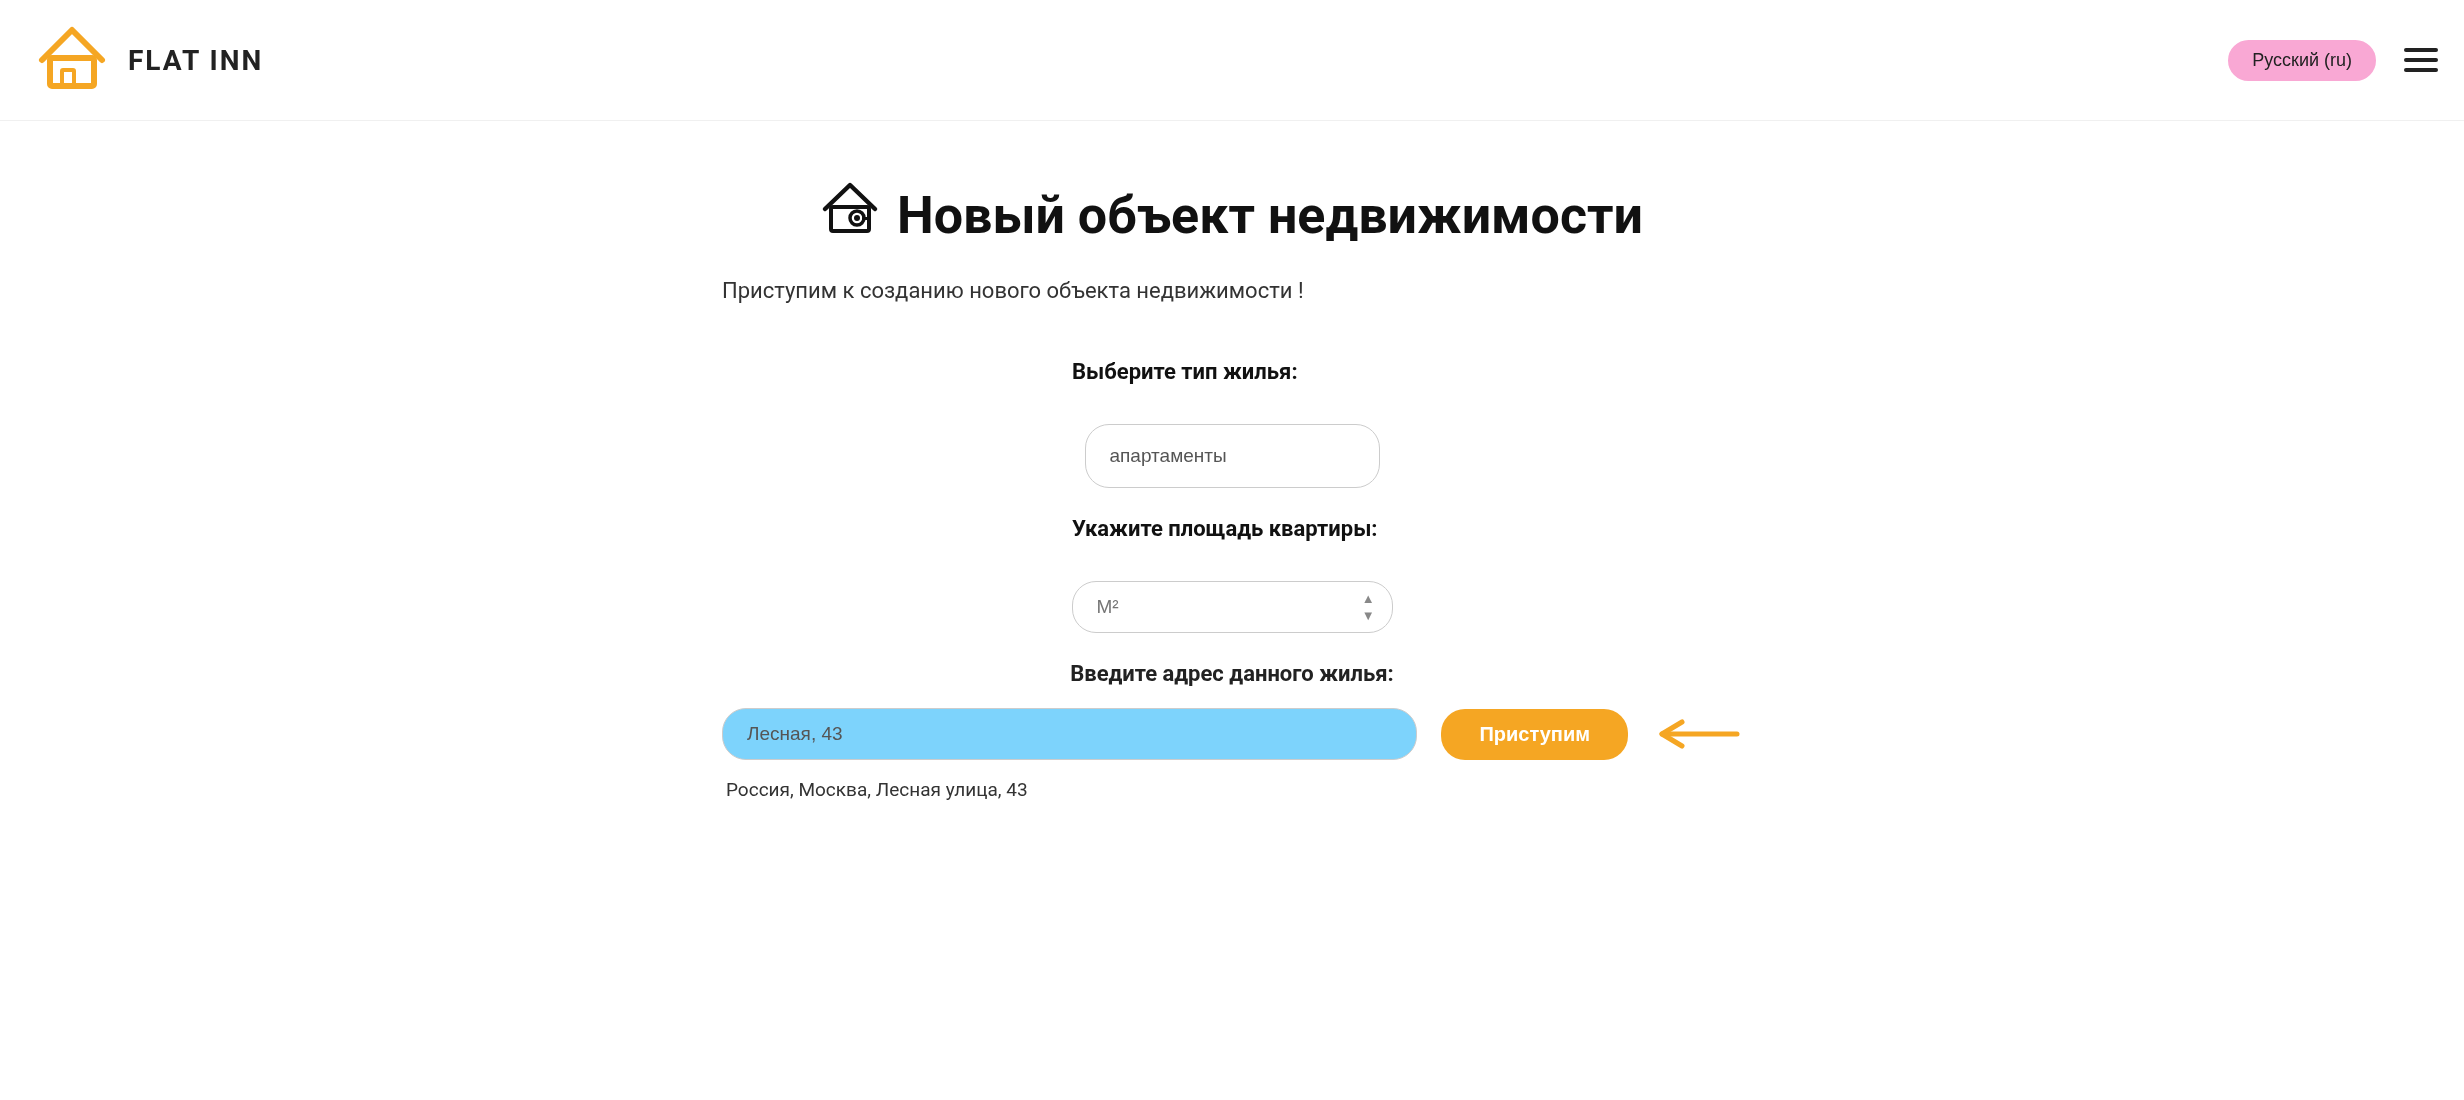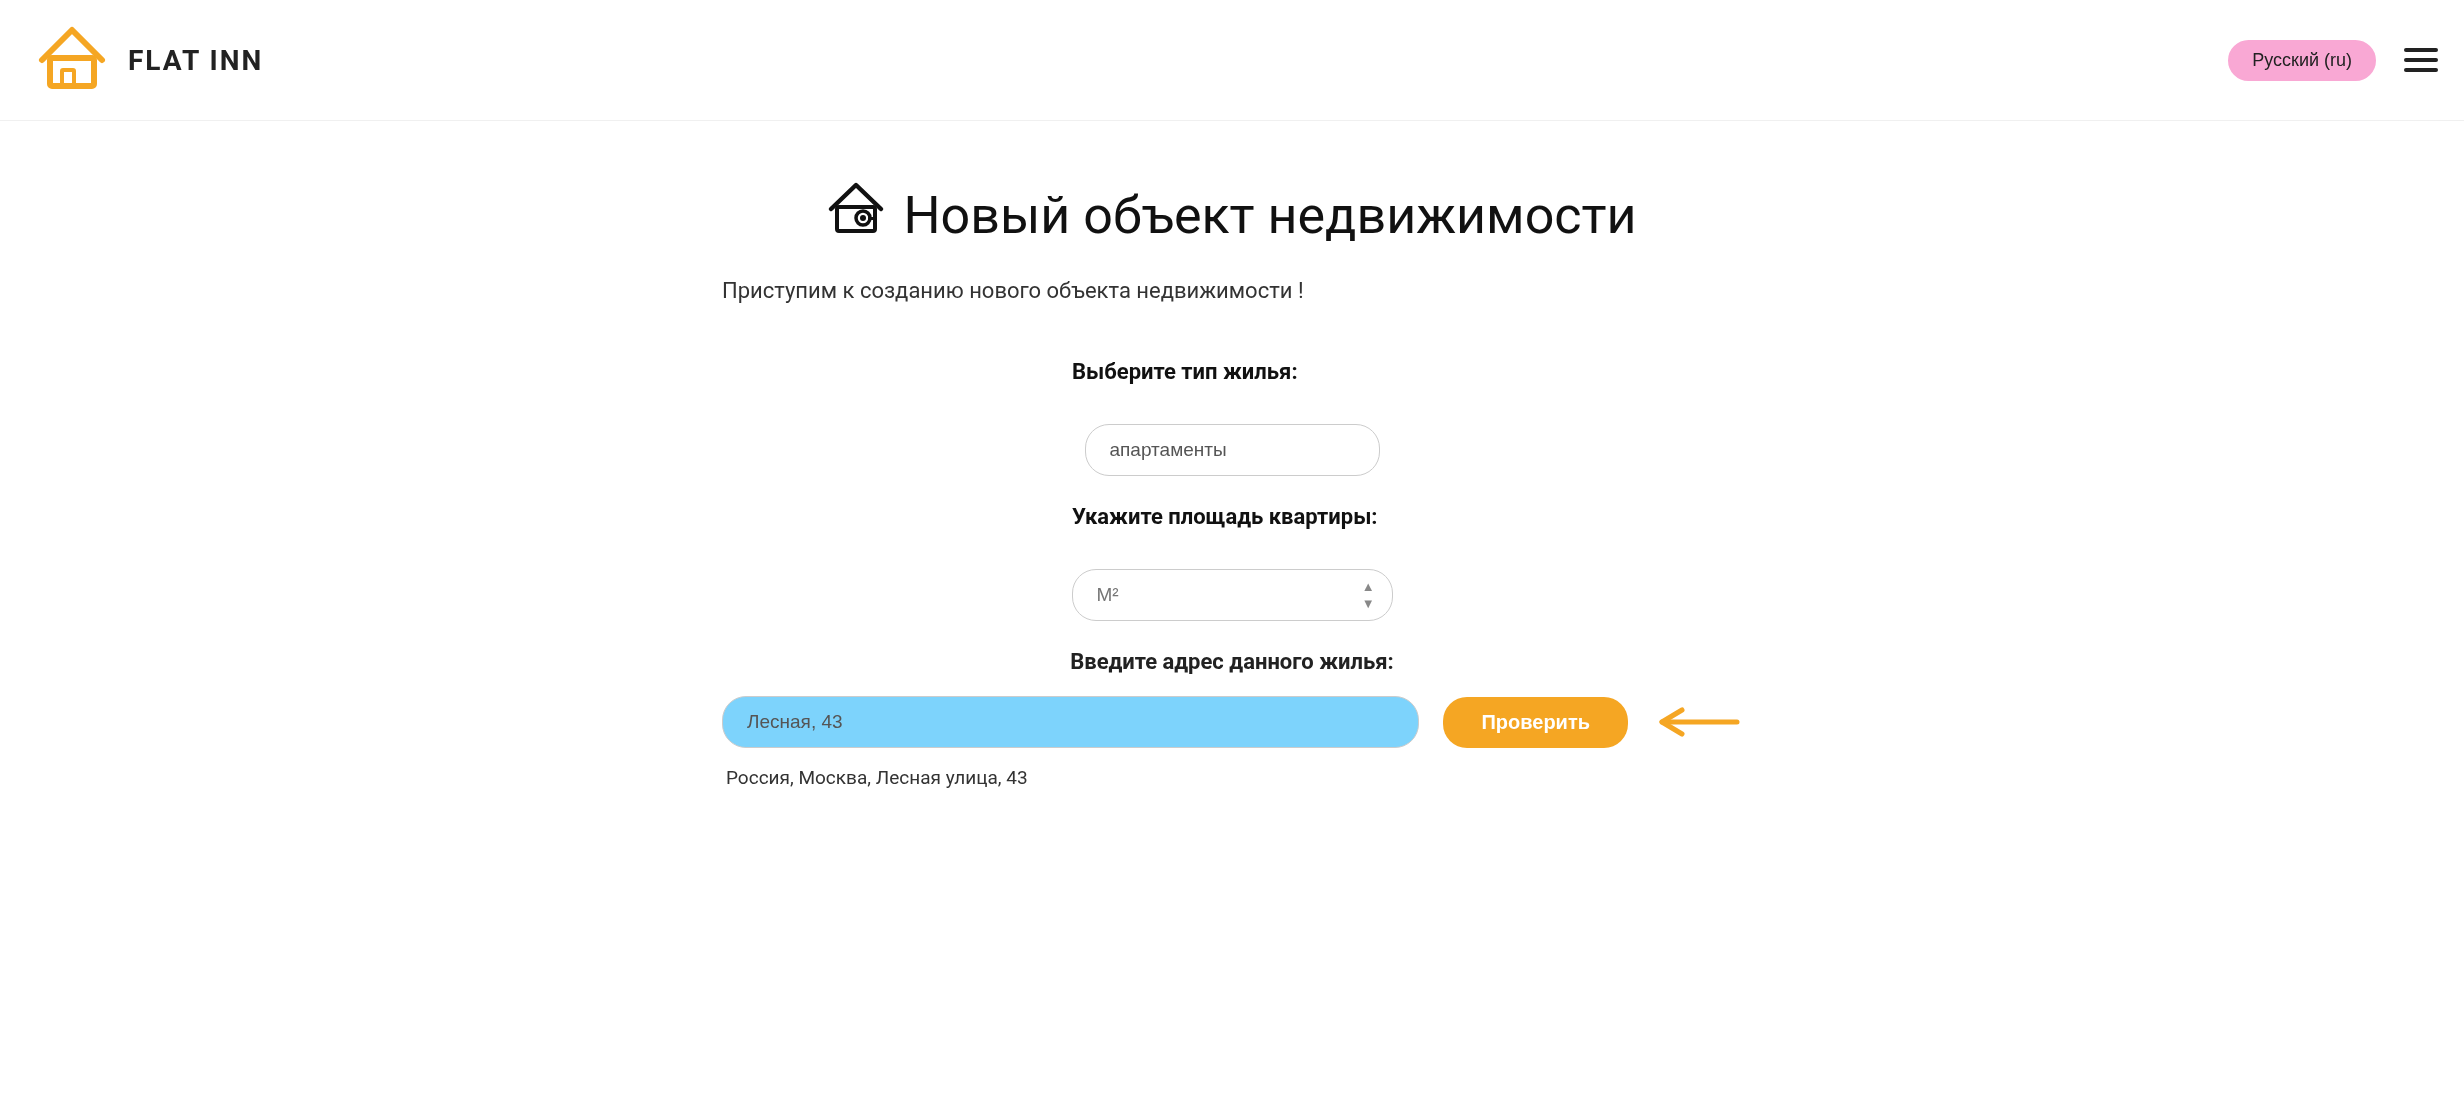--- a/index.html
+++ b/index.html
@@ -75,21 +75,21 @@
       gap: 18px;
       margin-bottom: 28px;
     }
     .page-heading-icon {
       font-size: 52px;
       position: relative;
       display: inline-block;
     }
     .page-title {
       font-size: 52px;
-      font-weight: 400;
+      font-weight: 700;
       color: #111;
     }
     .page-subtitle {
       font-size: 22px;
       color: #333;
       margin-bottom: 56px;
     }
 
     
     .form-row {
@@ -107,21 +107,21 @@
       min-width: 320px;
     }
     .form-control {
       flex: 1;
       max-width: 440px;
     }
     .input-rounded {
       width: 100%;
       border: 1.5px solid #ccc;
       border-radius: 24px;
-      padding: 14px 24px;
+      padding: 20px 24px;
       font-size: 19px;
       color: #555;
       outline: none;
       background: #fff;
       appearance: none;
     }
     .input-number-wrap {
       position: relative;
       width: 100%;
     }
@@ -267,21 +267,21 @@
         </div>
       </div>
     </div>
   </div>
 
   <div class="address-section">
     <div class="address-section-title">Введите адрес данного жилья:</div>
 
     <div class="address-row">
       <input class="address-input" type="text" value="Лесная, 43" style="">
-      <button class="verify-btn">Проверить</button>
+      <button class="verify-btn">Приступим</button>
 
       <div class="arrow-right">
         <svg viewBox="0 0 90 36" fill="none" xmlns="http://www.w3.org/2000/svg">
           <line x1="85" y1="18" x2="10" y2="18" stroke="#f5a623" stroke-width="5" stroke-linecap="round"></line>
           <polyline points="30,6 10,18 30,30" stroke="#f5a623" stroke-width="5" fill="none" stroke-linejoin="round" stroke-linecap="round"></polyline>
         </svg>
       </div>
     </div>
 
     <div class="address-result">Россия, Москва, Лесная улица, 43</div>

